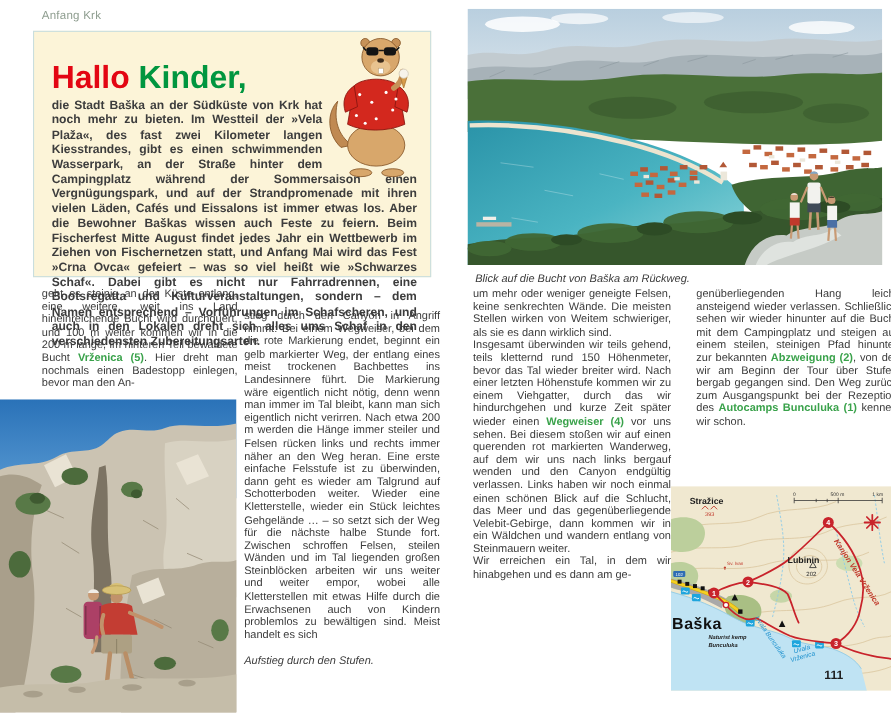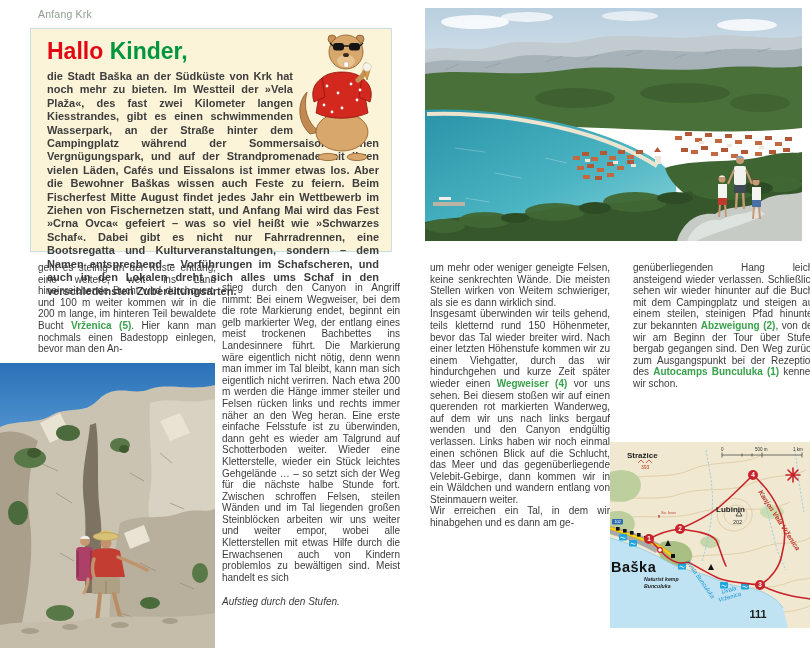--- a/index.html
+++ b/index.html
@@ -2,21 +2,21 @@
 <html style="--accent-red: #e30613; --accent-green: #00963f; --link-green: #3aa24b; --box-bg: #fcf4d8;"><head>
 <meta charset="utf-8">
 <style>
   html,body{margin:0;padding:0;background:#ffffff;}
   .page{position:relative;width:810px;height:648px;background:#fff;overflow:hidden;
         font-family:"Liberation Sans",sans-serif;color:#3b3b3b;}
   .runhead{position:absolute;left:38px;top:8px;font-size:10.5px;color:#8f9e90;letter-spacing:.2px;}
   
   .infobox{position:absolute;left:30px;top:28px;width:362px;height:224px;box-sizing:border-box;
            background:var(--box-bg,#fcf4d8);border:1px solid #c9dede;padding:10px 12px 8px 16px;}
-  .infobox h1{margin:0 0 7px 0;font-size:23px;line-height:24px;font-weight:700;}
+  .infobox h1{margin:20px 0 7px 0;font-size:29px;line-height:24px;font-weight:700;}
   .infobox h1 .red{color:var(--accent-red,#e30613);}
   .infobox h1 .grn{color:var(--accent-green,#00963f);}
   .infobox .mascot-space{float:right;width:82px;height:96px;margin:-32px -4px 2px 8px;}
   .infobox .body{font-size:11px;font-weight:700;line-height:13.4px;text-align:justify;color:#3d3d3d;}
   .mascot{position:absolute;left:294px;top:20px;width:96px;height:142px;z-index:3;}
   
   .photo-bay{position:absolute;left:425px;top:8px;width:377px;height:233px;}
   .photo-canyon{position:absolute;left:0px;top:363px;width:215px;height:285px;}
   .caption{position:absolute;font-size:10px;font-style:italic;color:#3b3b3b;}
   .cap-bay{left:432px;top:248px;}
@@ -197,20 +197,21 @@
       <rect x="293" y="176" width="9" height="14" fill="#f4f4f0"></rect>
       <circle cx="297" cy="171" r="3.5" fill="#c89a74"></circle>
       <path d="M294,169 A3.6,3.2 0 0 1 300,169 Z" fill="#f6f6f4"></path>
       <path d="M329,198 L328,211 M334,198 L335,211" stroke="#c89a74" stroke-width="2"></path>
       <rect x="327" y="191" width="9" height="8" fill="#4a6fa5"></rect>
       <rect x="327" y="179" width="9" height="13" fill="#f4f4f0"></rect>
       <circle cx="331" cy="174" r="3.5" fill="#c89a74"></circle>
       <path d="M328,172 A3.6,3.2 0 0 1 334,172 Z" fill="#4a3b2d"></path>
     </g>
   </svg>
+  <div class="caption cap-bay">Blick auf die Bucht von Baška am Rückweg.</div>
 
   <svg class="photo-canyon" viewBox="0 0 215 285" preserveAspectRatio="none" aria-hidden="true">
     <defs>
       <linearGradient id="skyC" x1="0" y1="0" x2="0" y2="1">
         <stop offset="0" stop-color="#2a72b8"></stop>
           <stop offset="1" stop-color="#5b9cd4"></stop>
       </linearGradient>
     </defs>
     <rect x="0" y="0" width="215" height="90" fill="url(#skyC)"></rect>
     <path d="M0,285 L0,64 C18,56 36,62 52,52 C66,44 80,50 92,42 C98,38 102,32 108,30 C122,24 136,32 150,26 C168,20 190,28 215,22 L215,285 Z" fill="#cbc3b2"></path>
@@ -257,21 +258,21 @@
     </g>
     <path d="M0,285 L0,262 C30,256 60,262 90,256 C130,250 170,258 215,250 L215,285 Z" fill="#c5bda9"></path>
     <g fill="#a89f8b">
       <ellipse cx="30" cy="268" rx="9" ry="3"></ellipse>
         <ellipse cx="70" cy="264" rx="8" ry="3"></ellipse>
         <ellipse cx="120" cy="262" rx="9" ry="3"></ellipse>
         <ellipse cx="170" cy="258" rx="8" ry="3"></ellipse>
     </g>
   </svg>
 
-  <div class="col col1"><span>geht es steinig an der Küste entlang, eine weitere, weit ins Land hineinreichende Bucht wird durchquert, und 100 m weiter kommen wir in die 200 m lange, im hinteren Teil bewaldete Bucht </span><span class="ref">Vrženica (5)</span><span>. Hier kann man nochmals einen Badestopp einlegen, bevor man den An-</span></div>
+  <div class="col col1"><span>geht es steinig an der Küste entlang, eine weitere, weit ins Land hineinreichende Bucht wird durchquert, und 100 m weiter kommen wir in die 200 m lange, im hinteren Teil bewaldete Bucht </span><span class="ref">Vrženica (5)</span><span>. Hier dreht man nochmals einen Badestopp einlegen, bevor man den An-</span></div>
   <div class="col col2"><span>stieg durch den Canyon in Angriff nimmt: Bei einem Wegweiser, bei dem die rote Markierung endet, beginnt ein gelb markierter Weg, der entlang eines meist trockenen Bachbettes ins Landesinnere führt. Die Markierung wäre eigentlich nicht nötig, denn wenn man immer im Tal bleibt, kann man sich eigentlich nicht verirren. Nach etwa 200 m werden die Hänge immer steiler und Felsen rücken links und rechts immer näher an den Weg heran. Eine erste einfache Felsstufe ist zu überwinden, dann geht es wieder am Talgrund auf Schotterboden weiter. Wieder eine Kletterstelle, wieder ein Stück leichtes Gehgelände … – so setzt sich der Weg für die nächste halbe Stunde fort. Zwischen schroffen Felsen, steilen Wänden und im Tal liegenden großen Steinblöcken arbeiten wir uns weiter und weiter empor, wobei alle Kletterstellen mit etwas Hilfe durch die Erwachsenen auch von Kindern problemlos zu bewältigen sind. Meist handelt es sich</span></div>
   <div class="col col3"><span>um mehr oder weniger geneigte Felsen, keine senkrechten Wände. Die meisten Stellen wirken von Weitem schwieriger, als sie es dann wirklich sind.
 Insgesamt überwinden wir teils gehend, teils kletternd rund 150 Höhenmeter, bevor das Tal wieder breiter wird. Nach einer letzten Höhenstufe kommen wir zu einem Viehgatter, durch das wir hindurchgehen und kurze Zeit später wieder einen </span><span class="ref">Wegweiser (4)</span><span> vor uns sehen. Bei diesem stoßen wir auf einen querenden rot markierten Wanderweg, auf dem wir uns nach links bergauf wenden und den Canyon endgültig verlassen. Links haben wir noch einmal einen schönen Blick auf die Schlucht, das Meer und das gegenüberliegende Velebit-Gebirge, dann kommen wir in ein Wäldchen und wandern entlang von Steinmauern weiter.
 Wir erreichen ein Tal, in dem wir hinabgehen und es dann am ge-</span></div>
   <div class="col col4"><span>genüberliegenden Hang leicht ansteigend wieder verlassen. Schließlich sehen wir wieder hinunter auf die Bucht mit dem Campingplatz und steigen auf einem steilen, steinigen Pfad hinunter zur bekannten </span><span class="ref">Abzweigung (2)</span><span>, von der wir am Beginn der Tour über Stufen bergab gegangen sind. Den Weg zurück zum Ausgangspunkt bei der Rezeption des </span><span class="ref">Autocamps Bunculuka (1)</span><span> kennen wir schon.</span></div>
   <div class="caption cap-canyon">Aufstieg durch den Stufen.</div>
 
   <svg class="map" viewBox="0 0 200 186" aria-hidden="true">
     <rect x="0" y="0" width="200" height="186" fill="#f0e8d0"></rect>
     <g stroke="#d9c49c" stroke-width="0.7" fill="none">

